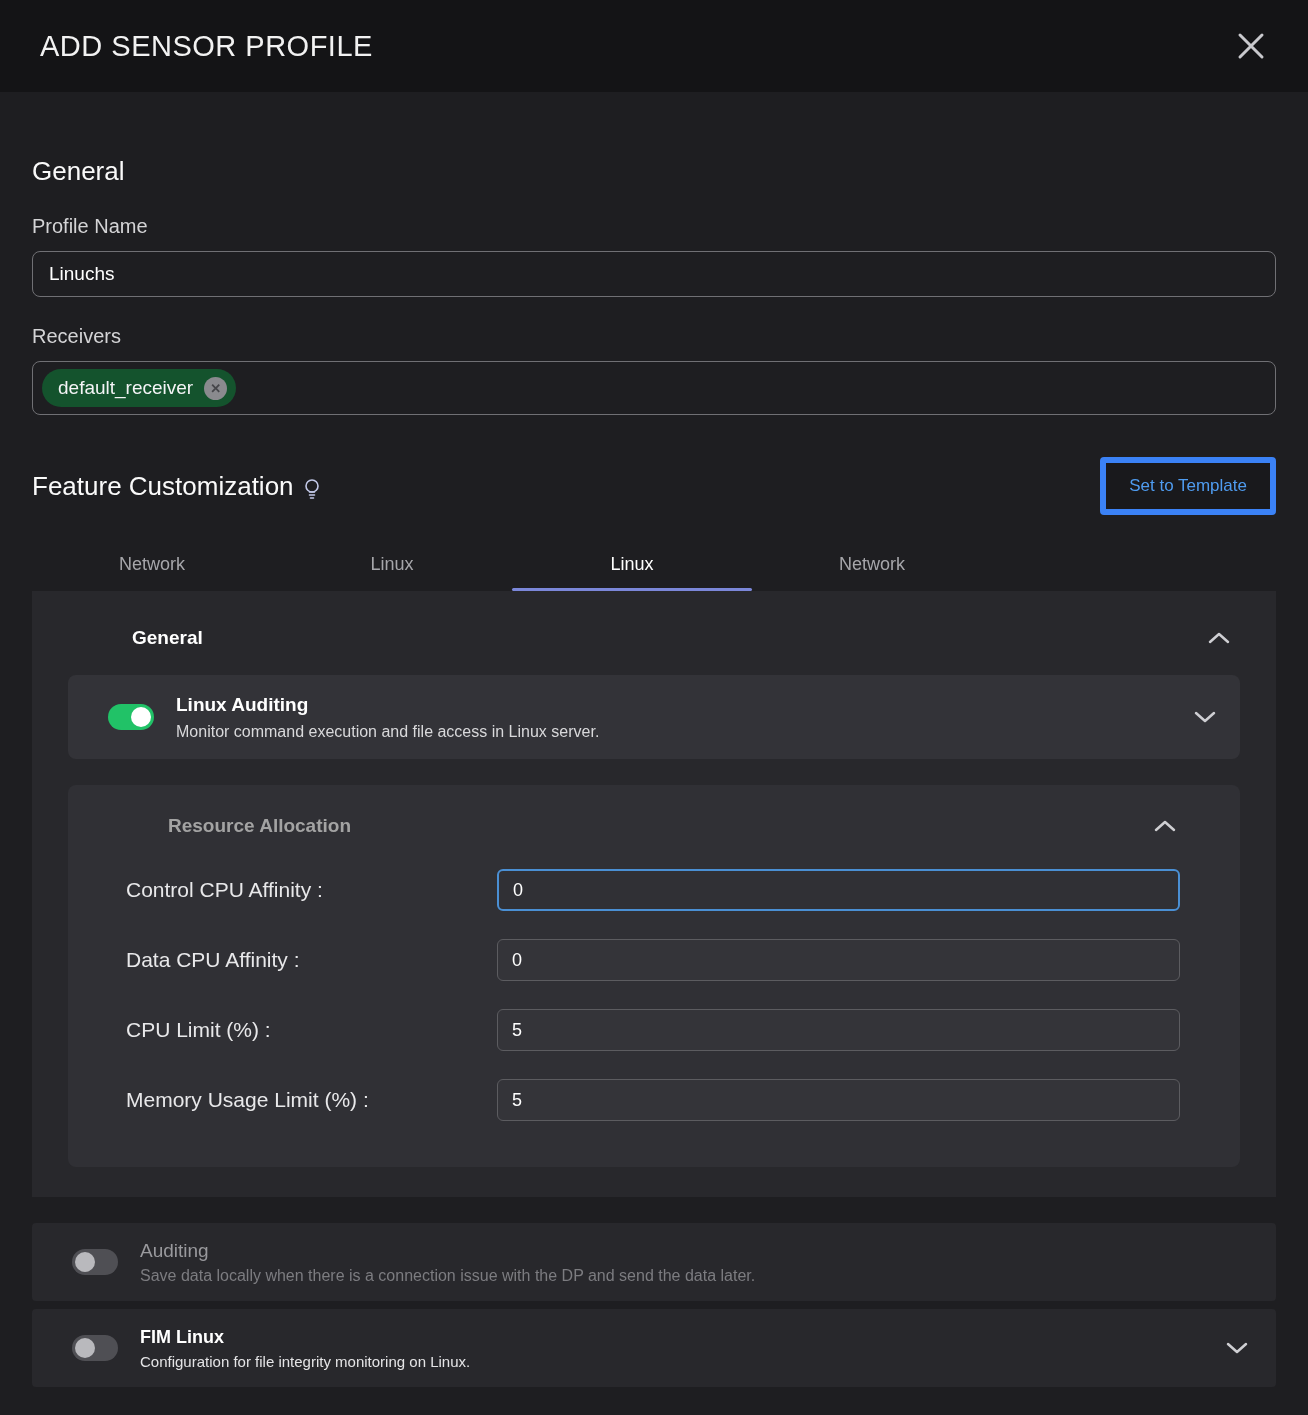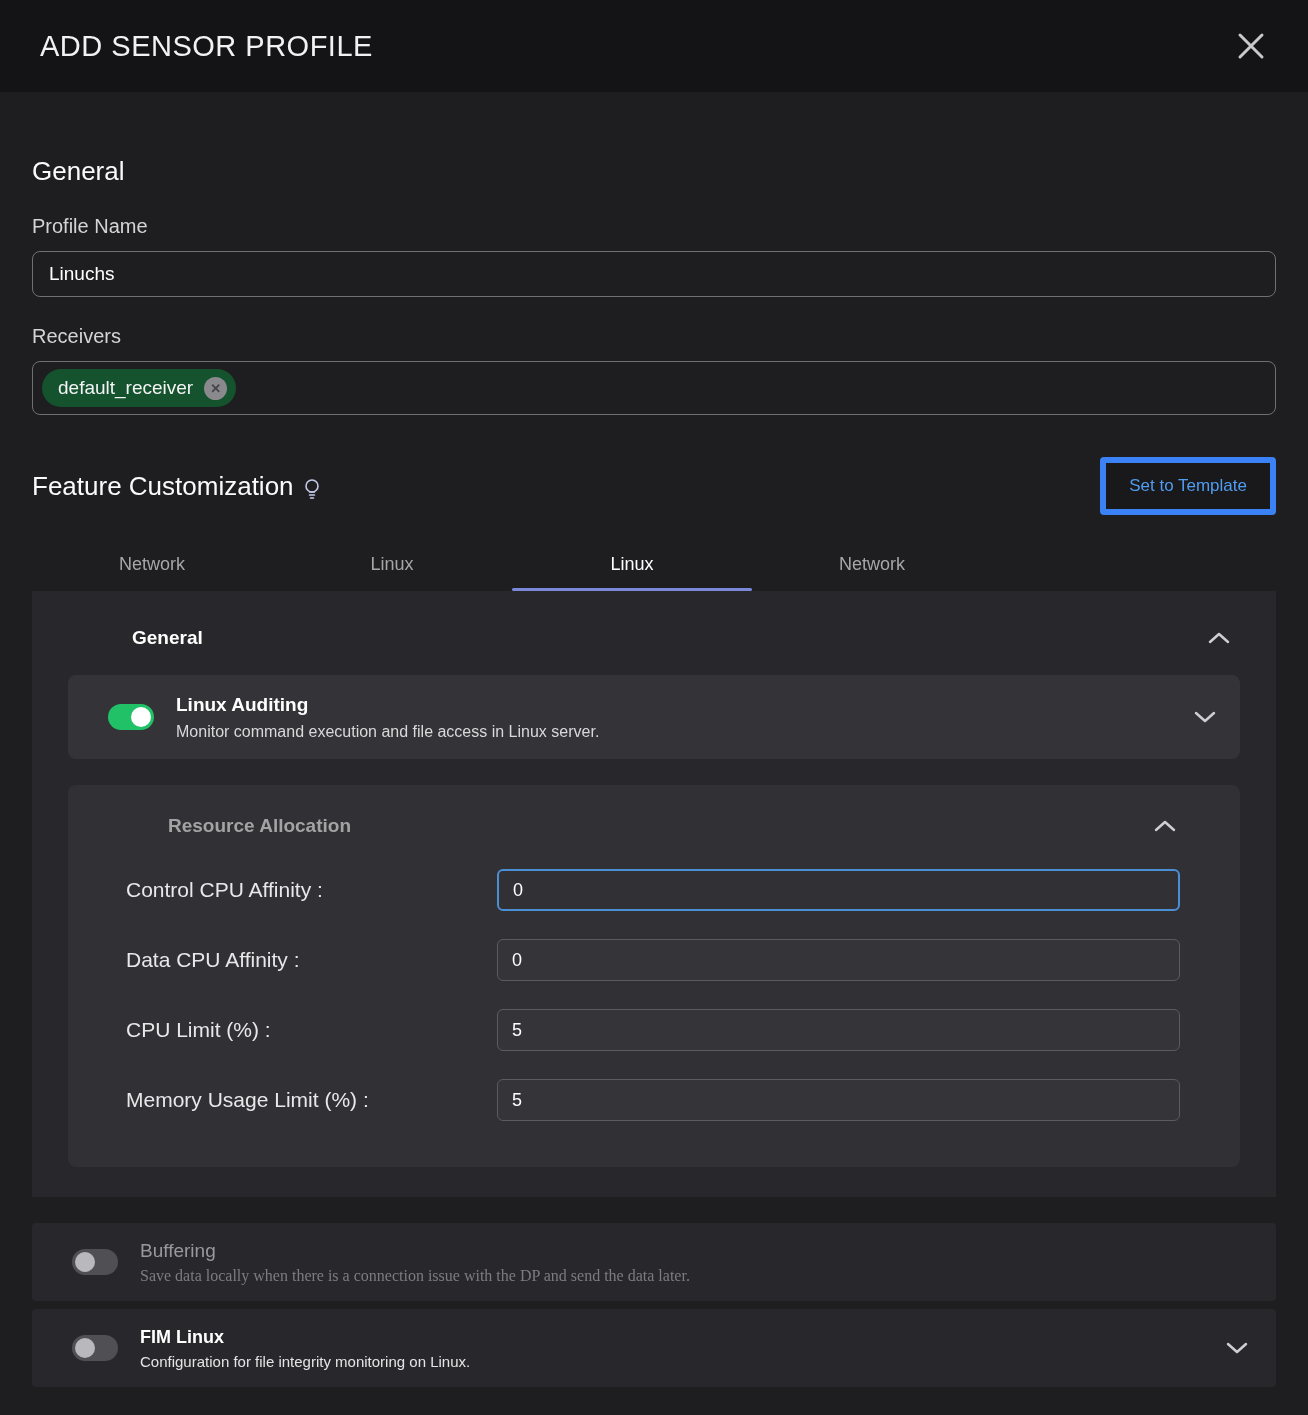--- a/index.html
+++ b/index.html
@@ -241,21 +241,21 @@
     background: #28282c;
     border-radius: 4px;
     display: flex;
     align-items: center;
     padding: 12px 24px 12px 40px;
     min-height: 78px;
   }
   .bottom-card.buffering { margin-top: 26px; }
   .bottom-card.fim { margin-top: 8px; }
   .bottom-card .toggle-title.disabled { color: #99999d; font-weight: 400; }
-  .bottom-card .toggle-desc.disabled { color: #7c7c80; margin-top: 5px; font-family: Liberation Serif, serif; }
+  .bottom-card .toggle-desc.disabled { color: #7c7c80; margin-top: 5px; }
   .bottom-card.fim .toggle-title { font-size: 18px; }
   .bottom-card.fim .toggle-desc { font-size: 15px; color: #e4e4e6; margin-top: 5px; }
   svg { display: block; }
 </style>
 </head>
 <body>
 
 <div class="modal-header">
   <div class="modal-title">ADD SENSOR PROFILE</div>
   <div class="close-btn">
@@ -356,21 +356,21 @@
         <input class="res-input" type="text" value="5" style="">
       </div>
     </div>
 
   </div>
 
   
   <div class="bottom-card buffering">
     <div class="toggle off"></div>
     <div class="toggle-text">
-      <div class="toggle-title disabled">Buffering</div>
+      <div class="toggle-title disabled">Auditing</div>
       <div class="toggle-desc disabled">Save data locally when there is a connection issue with the DP and send the data later.</div>
     </div>
   </div>
 
   
   <div class="bottom-card fim">
     <div class="toggle off"></div>
     <div class="toggle-text">
       <div class="toggle-title">FIM Linux</div>
       <div class="toggle-desc">Configuration for file integrity monitoring on Linux.</div>

